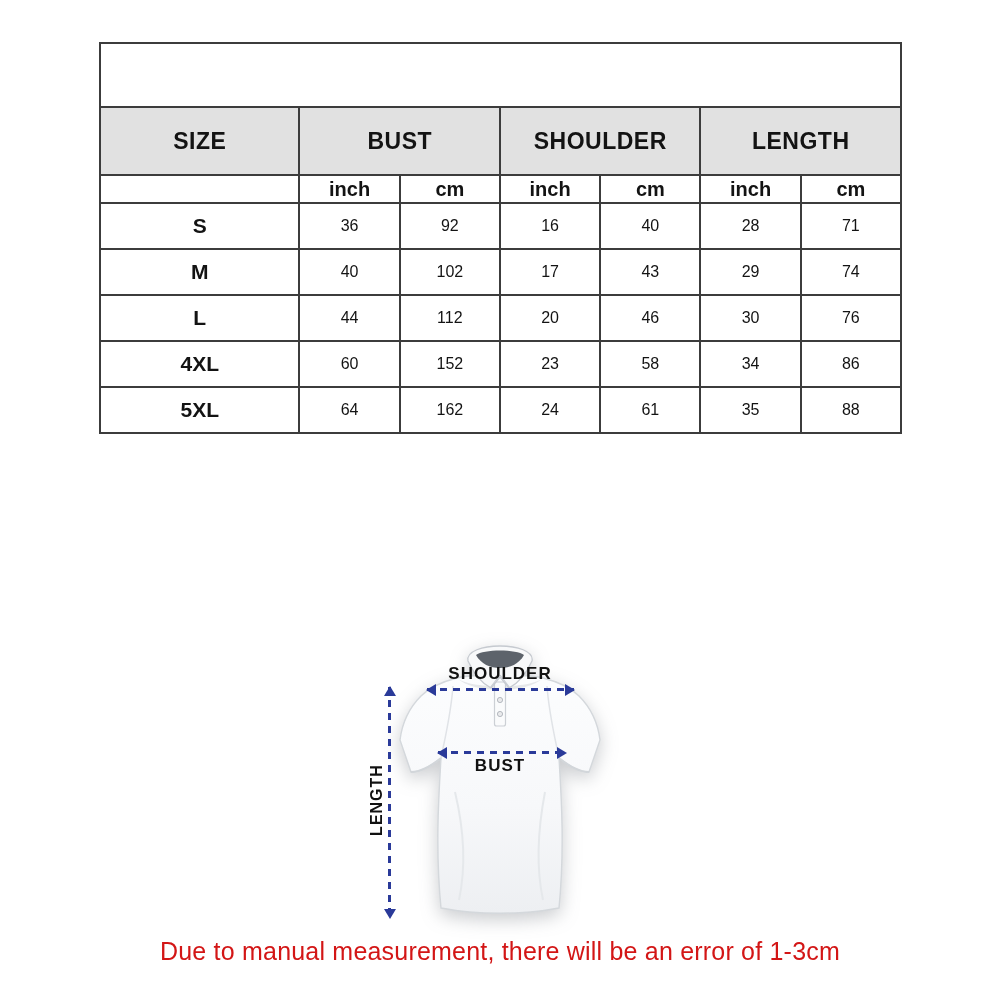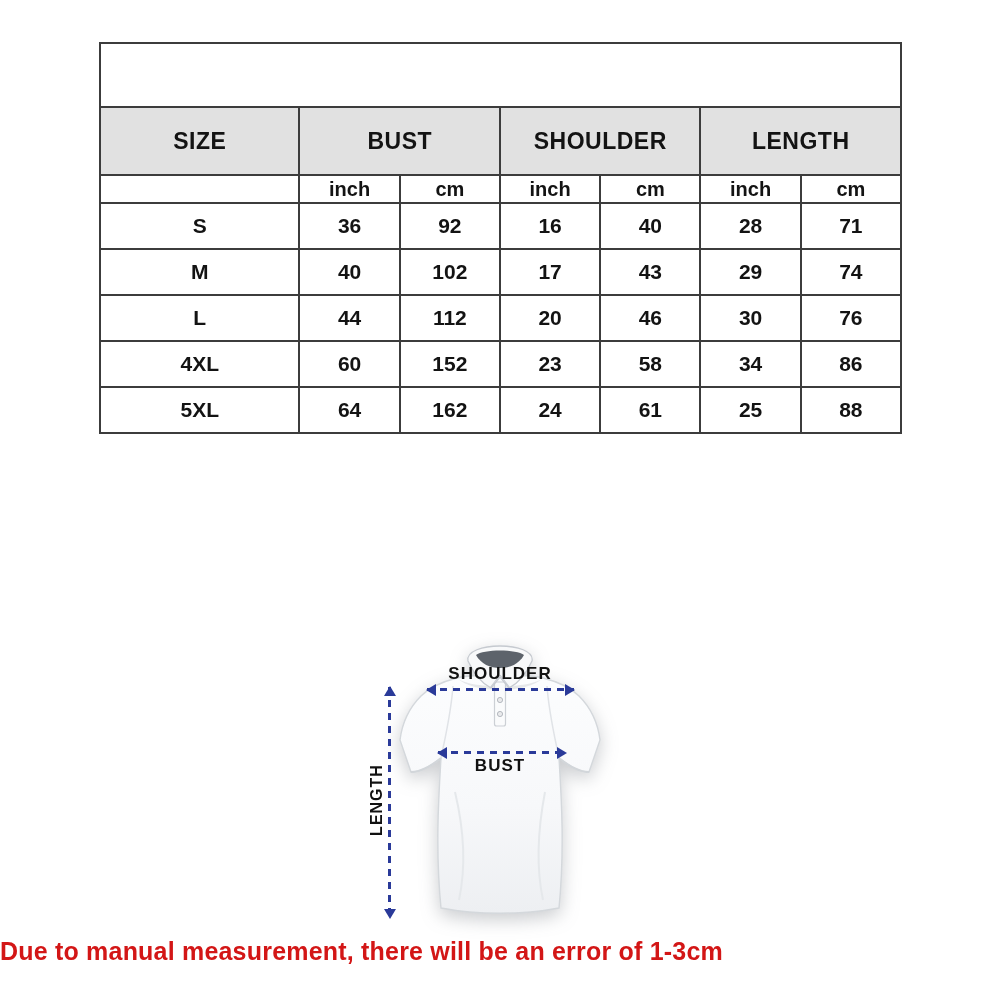--- a/index.html
+++ b/index.html
@@ -48,22 +48,22 @@
     font-weight: bold;
     letter-spacing: 0.5px;
   }
   tr.unit-row td {
     height: 28px;
     font-size: 20px;
     font-weight: bold;
   }
   tr.data-row td {
     height: 46px;
-    font-size: 21px;
-    font-weight: bold;
+    font-size: 16px;
+    font-weight: normal;
   }
   tr.data-row td.size-cell {
     font-weight: bold;
     font-size: 21px;
   }
 
   
   .diagram { position: absolute; left: 0; top: 0; width: 1000px; height: 1000px; pointer-events: none; }
   .shirt-svg {
     position: absolute;
@@ -104,24 +104,24 @@
   .head-e { right: -1px; top: -4px; border: 6px solid transparent; border-right: 0; border-left: 10px solid #2a3a99; }
   .head-n { top: -1px;    left: -4px; border: 6px solid transparent; border-top: 0;    border-bottom: 10px solid #2a3a99; }
   .head-s { bottom: -1px; left: -4px; border: 6px solid transparent; border-bottom: 0; border-top: 10px solid #2a3a99; }
 
   
   .footnote {
     position: absolute;
     left: 0;
     top: 937px;
     width: 1000px;
-    text-align: left;
+    text-align: center;
     color: #d31616;
     font-size: 25px;
-    font-weight: bold;
+    font-weight: normal;
     letter-spacing: 0.2px;
   }
 </style>
 </head>
 <body>
 
 <div class="page">
 
   <table class="size-table">
     <colgroup>
@@ -190,21 +190,21 @@
         <td>58</td>
         <td>34</td>
         <td>86</td>
       </tr>
       <tr class="data-row">
         <td class="size-cell">5XL</td>
         <td>64</td>
         <td>162</td>
         <td>24</td>
         <td>61</td>
-        <td>25</td>
+        <td>35</td>
         <td>88</td>
       </tr>
     </tbody>
   </table>
 
   <div class="diagram">
 
     <svg class="shirt-svg" viewBox="0 0 214 282" aria-hidden="true">
       <defs>
         <linearGradient id="bodyGrad" x1="0" y1="0" x2="0" y2="1">

